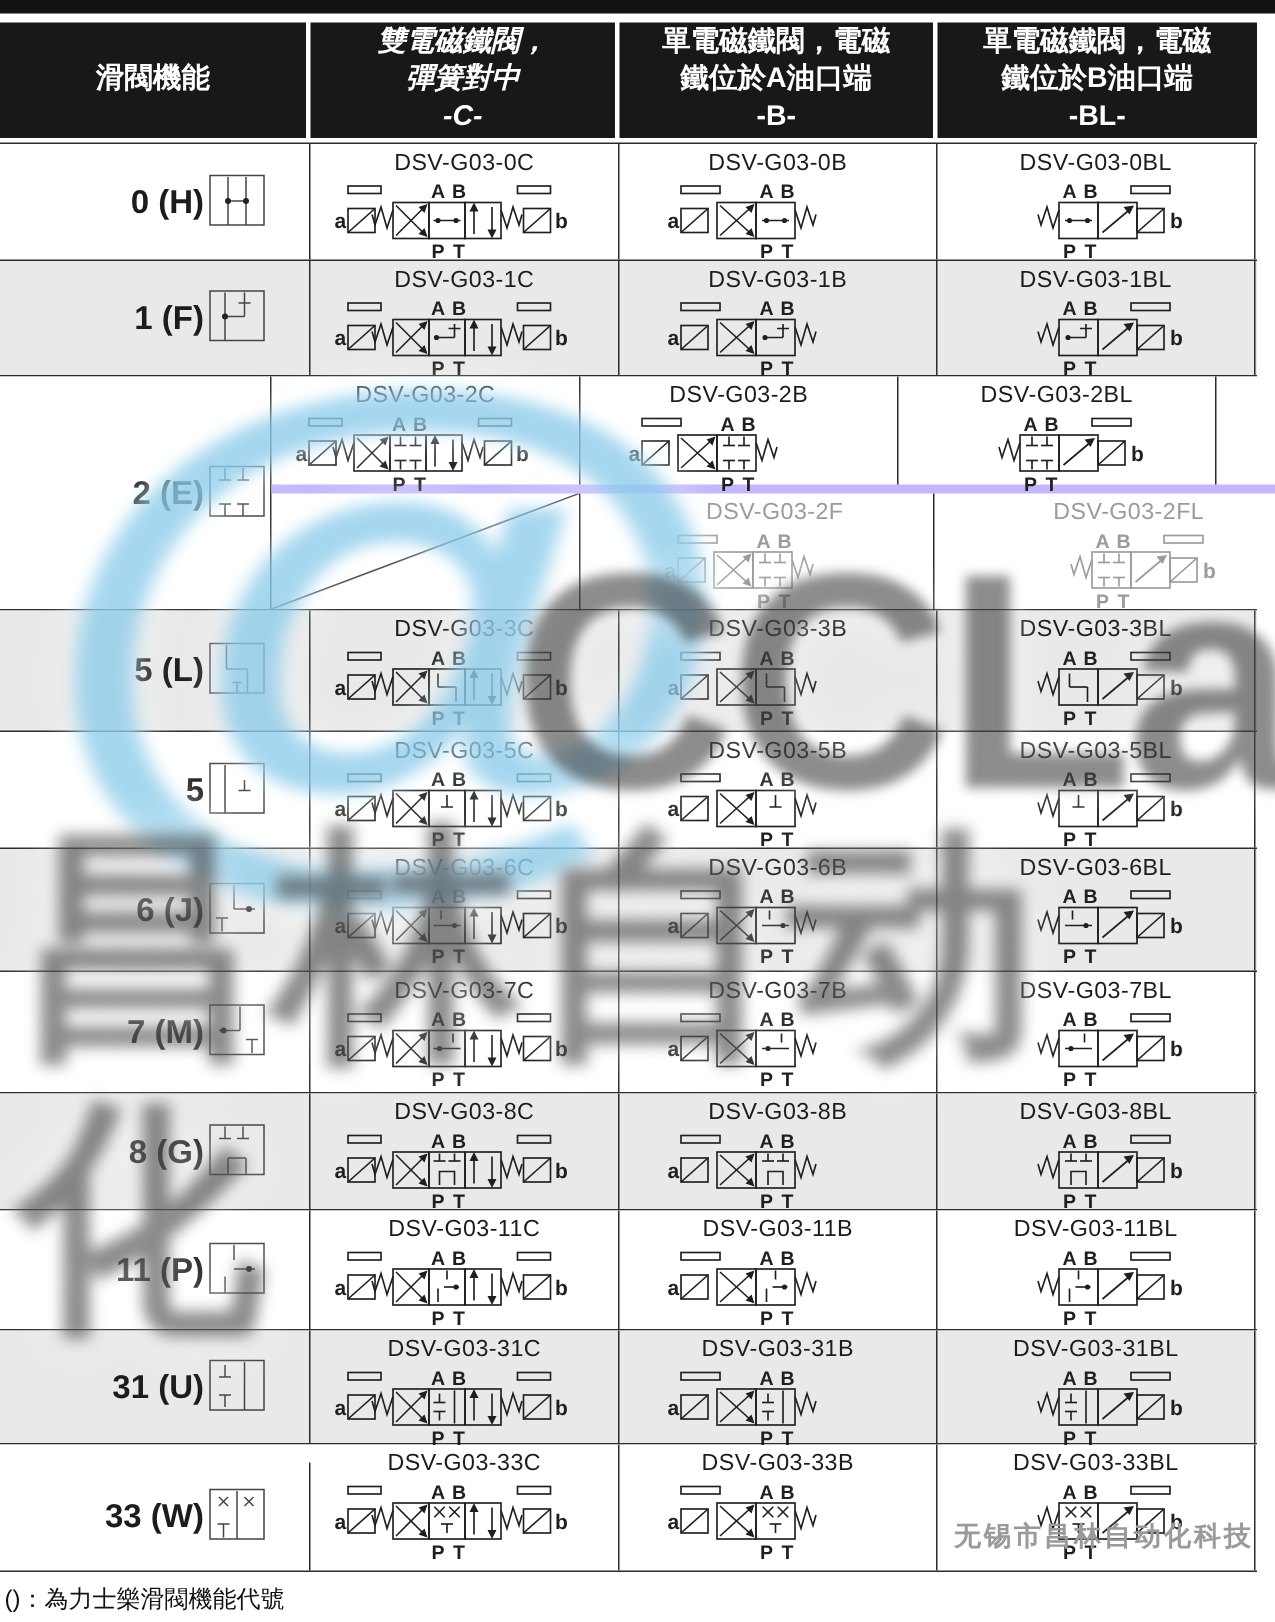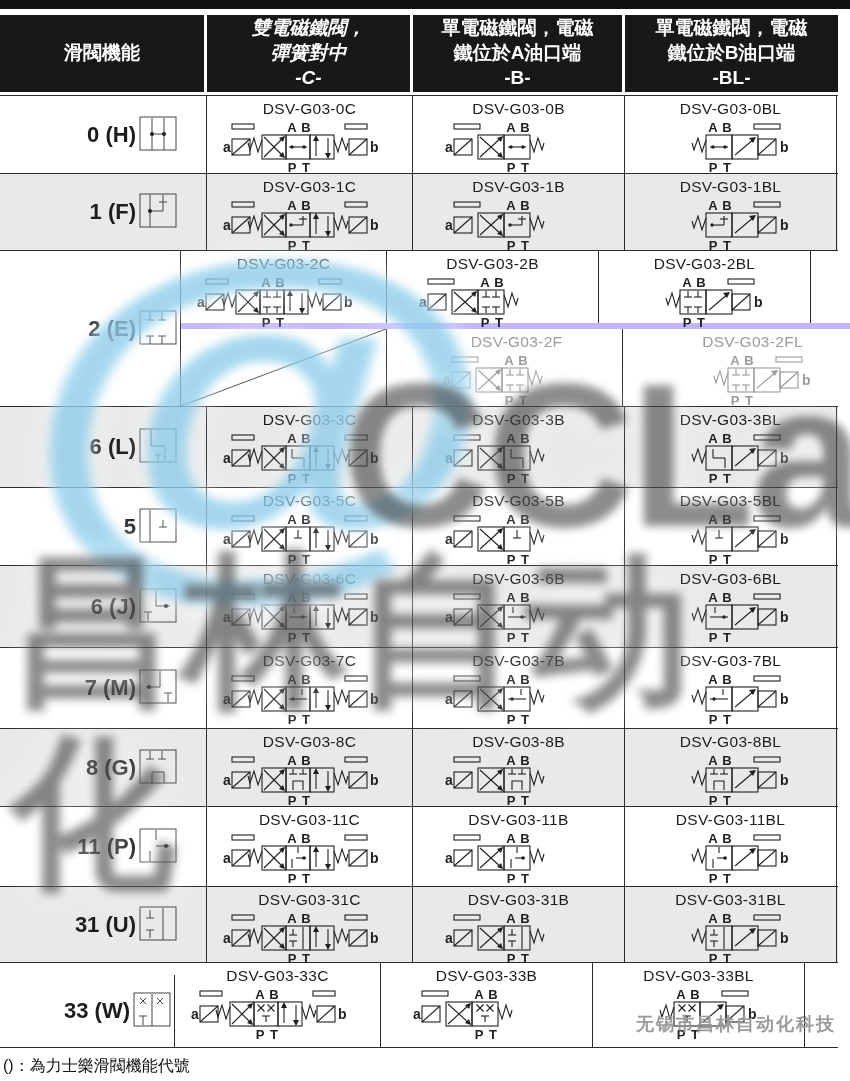--- a/index.html
+++ b/index.html
@@ -461,21 +461,21 @@
                     <text x="57" y="53" font-size="13" text-anchor="middle" fill="#9b9b9b">P</text>
                     <text x="71" y="53" font-size="13" text-anchor="middle" fill="#9b9b9b">T</text>
                   </g>
                 </svg></div>
             </div>
           </div>
         </div>
       </div>
       <div class="trow" style="height: 81px; background: rgb(233, 233, 233);">
         <div class="cfunc" style="width: 207px;">
-          <div class="rlabel">6 (L)</div>
+          <div class="rlabel">5 (L)</div>
           <div class="spool"><svg width="44" height="40" viewBox="0 0 44 40">
               <g stroke="#444" fill="none" stroke-width="1">
                 <rect x="4" y="2" width="36" height="33"></rect>
                 <line x1="15" y1="3" x2="15" y2="19"></line>
                 <line x1="15" y1="19" x2="29" y2="19"></line>
                 <line x1="29" y1="19" x2="29" y2="35"></line>
                 <line x1="19" y1="28" x2="25" y2="28"></line>
                 <line x1="22" y1="28" x2="22" y2="35"></line>
               </g>
               <g fill="#222"></g>
@@ -1209,21 +1209,21 @@
                 <text x="124" y="33" font-size="14" text-anchor="start" fill="#1f1f1f">b</text>
                 <text x="57" y="13" font-size="13" text-anchor="middle" fill="#1f1f1f">A</text>
                 <text x="71" y="13" font-size="13" text-anchor="middle" fill="#1f1f1f">B</text>
                 <text x="57" y="53" font-size="13" text-anchor="middle" fill="#1f1f1f">P</text>
                 <text x="71" y="53" font-size="13" text-anchor="middle" fill="#1f1f1f">T</text>
               </g>
             </svg></div>
         </div>
       </div>
       <div class="trow" style="height: 85px; background: rgb(255, 255, 255);">
-        <div class="cfunc" style="width: 175px; margin-top: 12px;">
+        <div class="cfunc" style="width: 207px; margin-top: 12px;">
           <div class="rlabel">33 (W)</div>
           <div class="spool"><svg width="44" height="40" viewBox="0 0 44 40">
               <g stroke="#444" fill="none" stroke-width="1">
                 <rect x="4" y="2" width="36" height="33"></rect>
                 <line x1="22" y1="3" x2="22" y2="35"></line>
                 <line x1="9" y1="25" x2="17" y2="25"></line>
                 <line x1="13" y1="25" x2="13" y2="34"></line>
                 <line x1="10" y1="7" x2="16" y2="13"></line>
                 <line x1="10" y1="13" x2="16" y2="7"></line>
                 <line x1="27" y1="7" x2="33" y2="13"></line>

